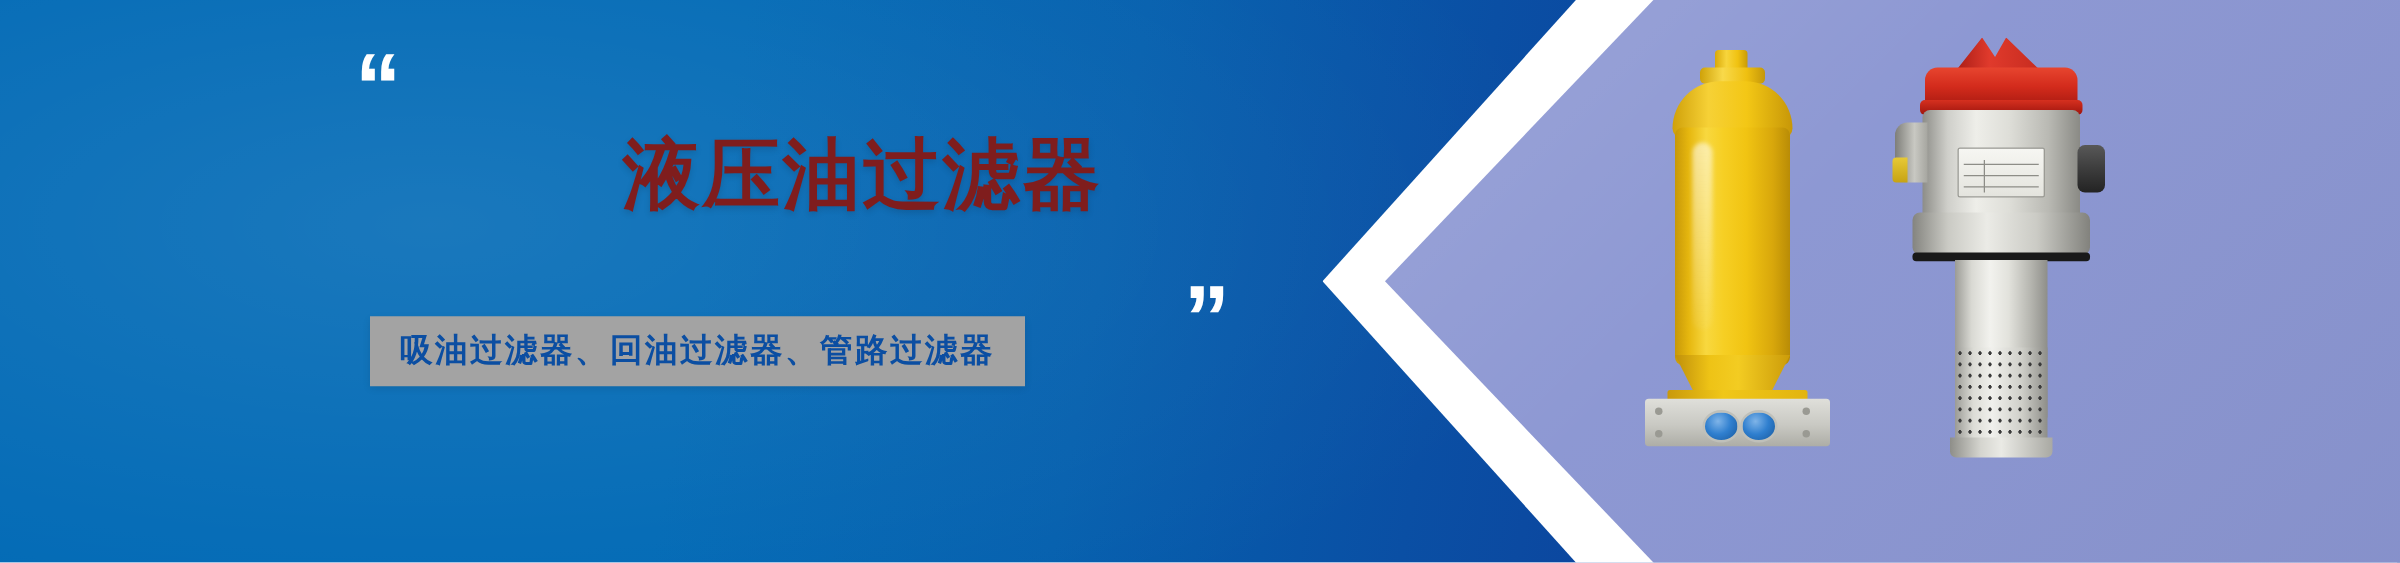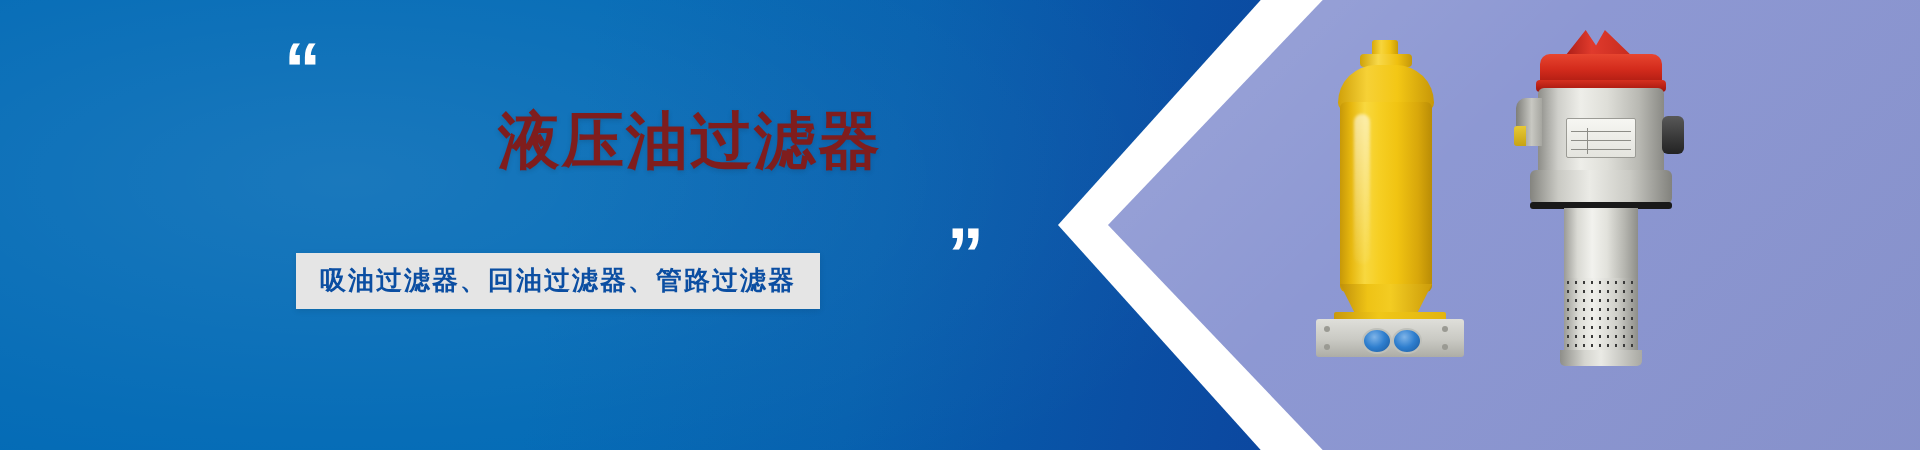--- a/index.html
+++ b/index.html
@@ -115,21 +115,21 @@
     margin-top: 48px;
   }
   .headline-line-1 { display: block; }
   .headline-line-2 { display: block; }
 
   
   .subtitle-box {
     position: absolute;
     left: 296px;
     top: 253px;
-    background: #e5e5e5;
+    background: #a3a3a3;
     padding: 13px 24px 14px 24px;
     box-shadow: 0 2px 6px rgba(0,0,0,0.10);
   }
   .subtitle-text {
     color: #0b4ea2;
     font-size: 26px;
     font-weight: 700;
     letter-spacing: 2px;
     line-height: 1.1;
     white-space: nowrap;

